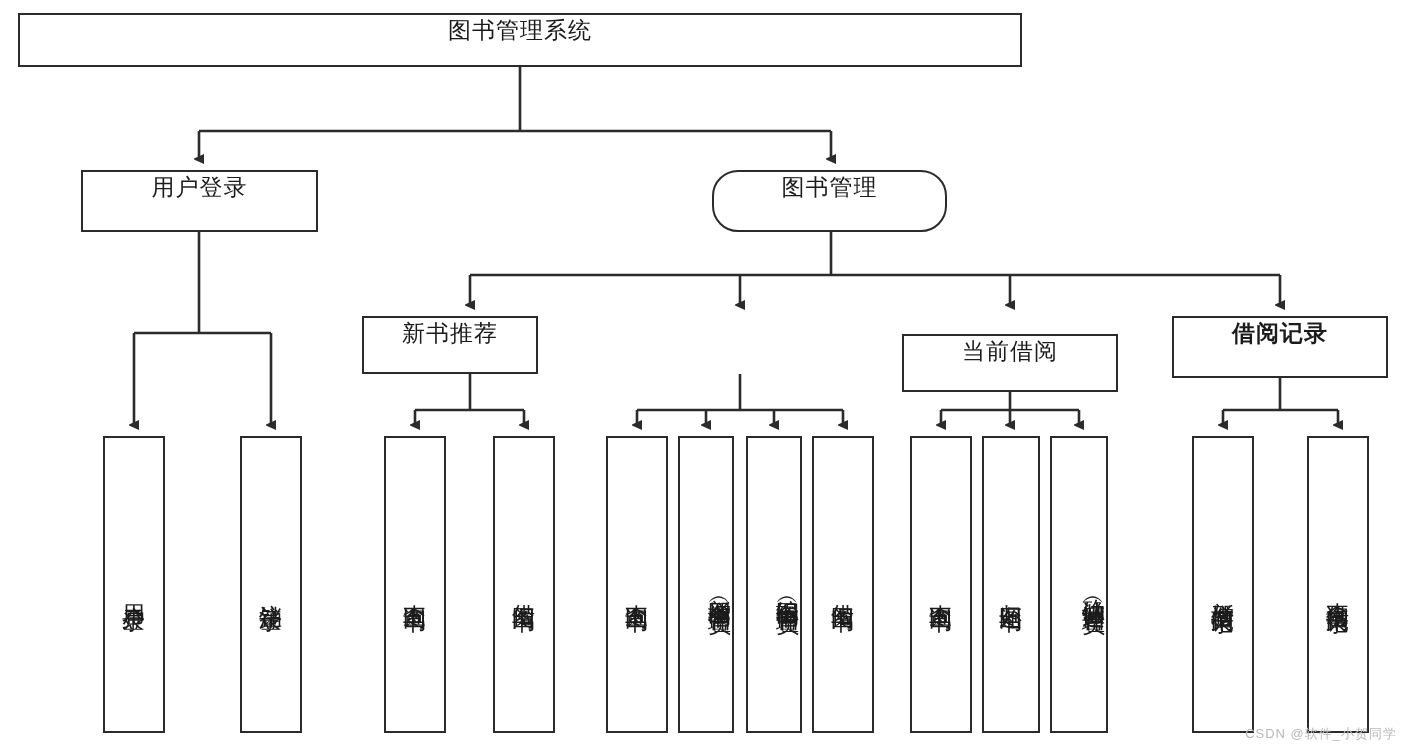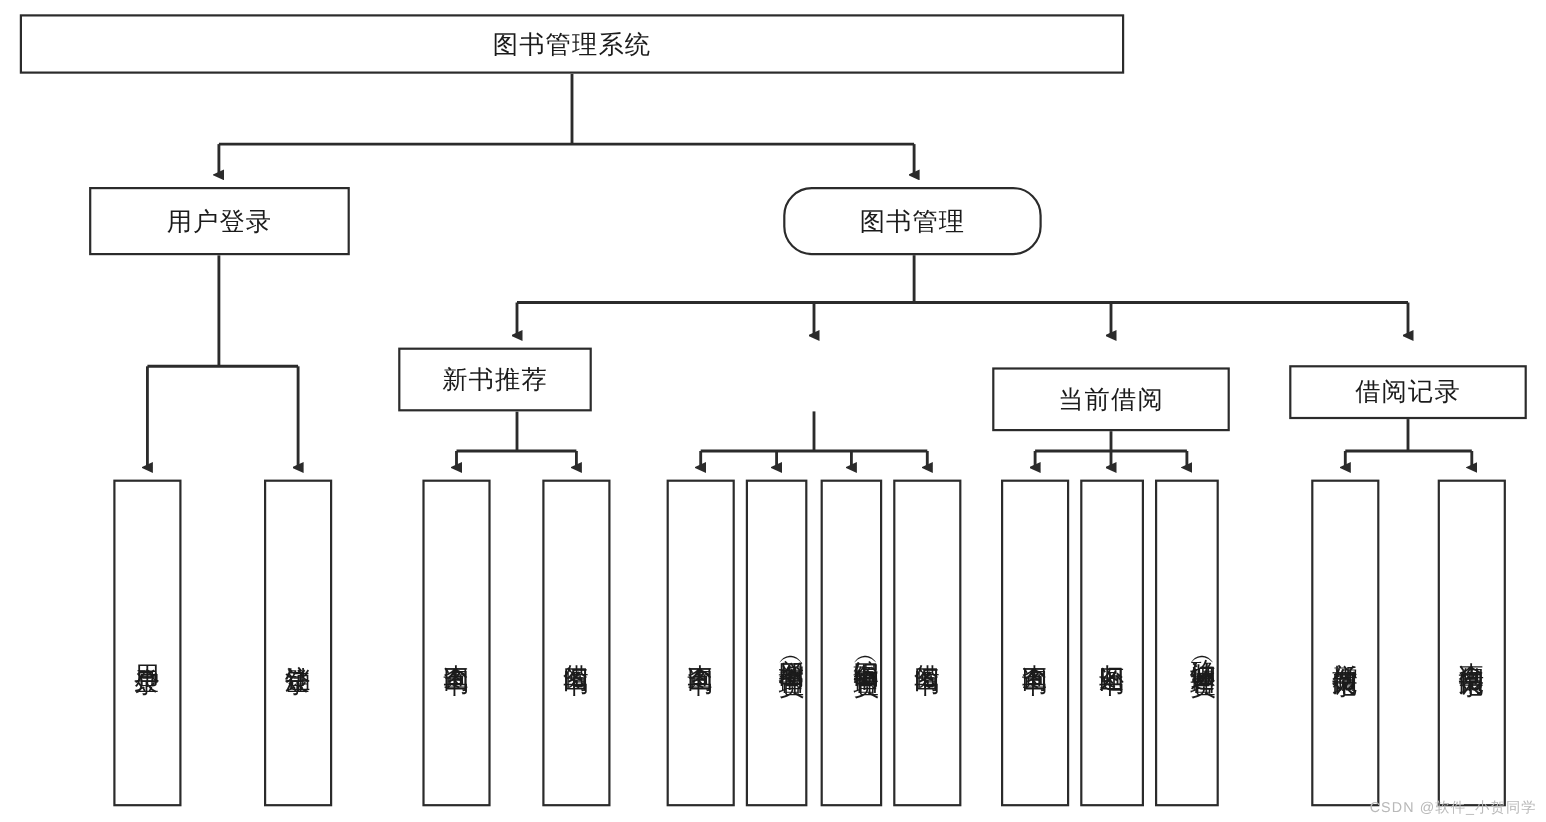--- a/index.html
+++ b/index.html
@@ -13,21 +13,20 @@
 
   svg#wires{position:absolute;left:0;top:0;width:1405px;height:747px;pointer-events:none;}
 
   .node{
     position:absolute;
     box-sizing:border-box;
     border:2px solid #2b2b2b;
     background:#ffffff;
     color:#1b1b1b;
     display:flex;
-    align-items:center;
     justify-content:center;
     text-align:center;
   }
   .node.h{
     font-size:23px;
     letter-spacing:1px;
   }
   .node.v{
     writing-mode:vertical-rl;
     text-orientation:upright;
@@ -118,21 +117,21 @@
   <div class="node h" style="left:712px;top:170px;width:235px;height:62px;border-radius:26px;">
     <span class="label">图书管理</span>
   </div>
 
   <div class="node h" style="left:362px;top:316px;width:176px;height:58px;">
     <span class="label">新书推荐</span>
   </div>
   <div class="node h" style="left:902px;top:334px;width:216px;height:58px;">
     <span class="label">当前借阅</span>
   </div>
-  <div class="node h" style="left:1172px;top:332px;width:216px;height:49px;">
+  <div class="node h" style="left:1172px;top:316px;width:216px;height:62px;font-weight:bold;">
     <span class="label">借阅记录</span>
   </div>
 
   <div class="node v midalign" style="left:103px;top:436px;width:62px;height:297px;">
     <span class="label">用户登录</span>
   </div>
   <div class="node v midalign" style="left:240px;top:436px;width:62px;height:297px;">
     <span class="label">注销登录</span>
   </div>
 

